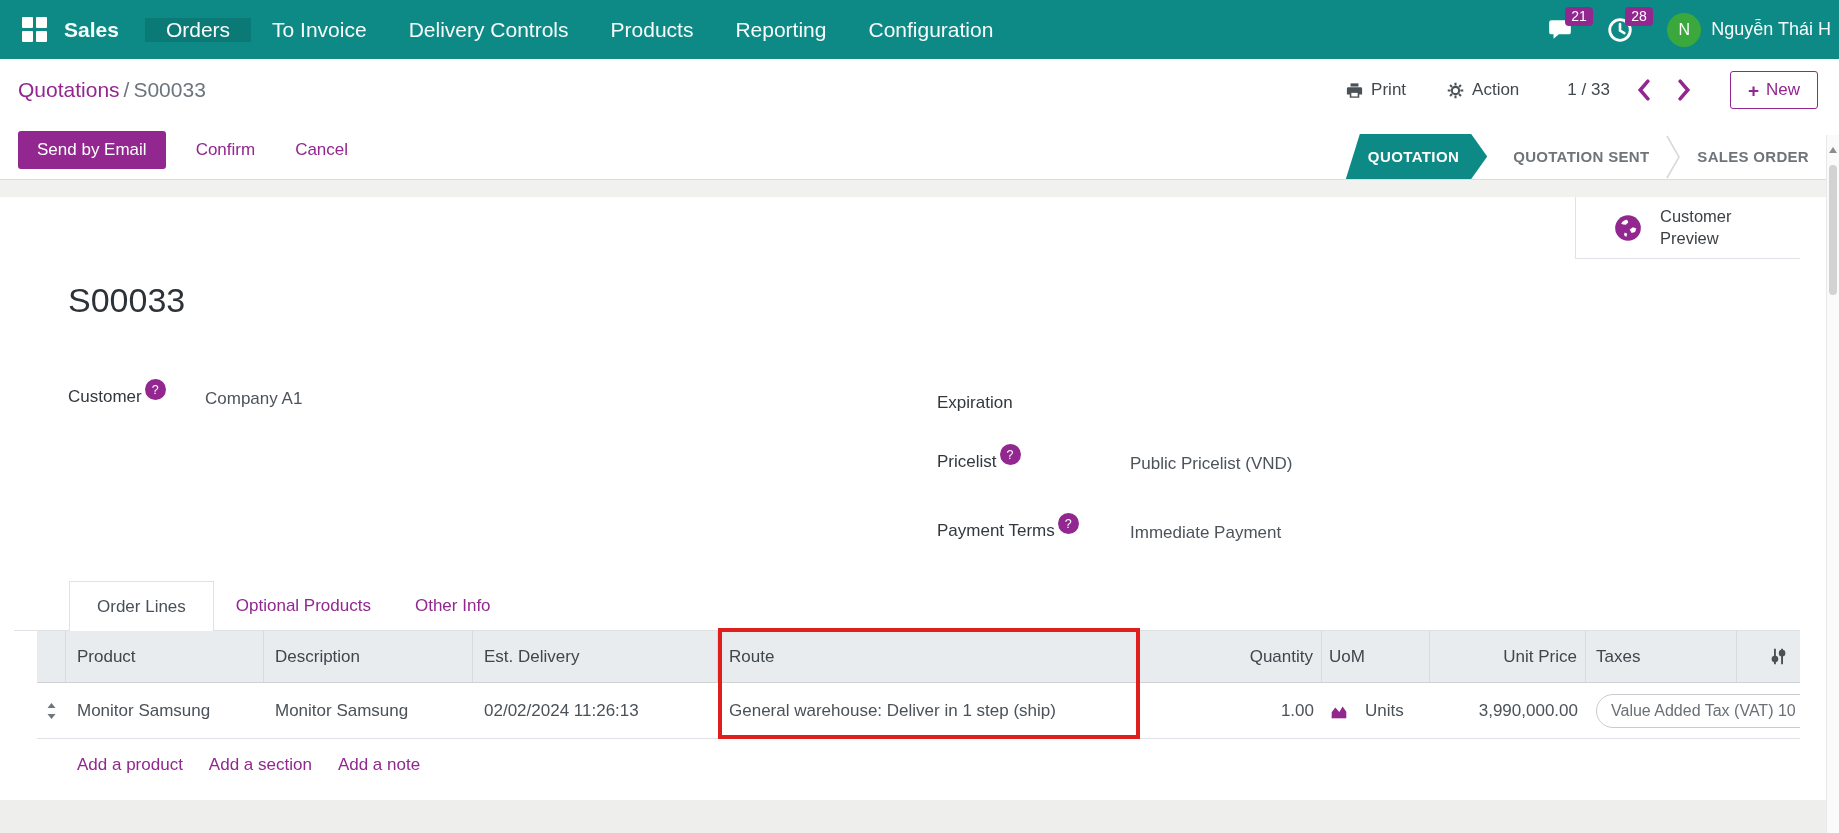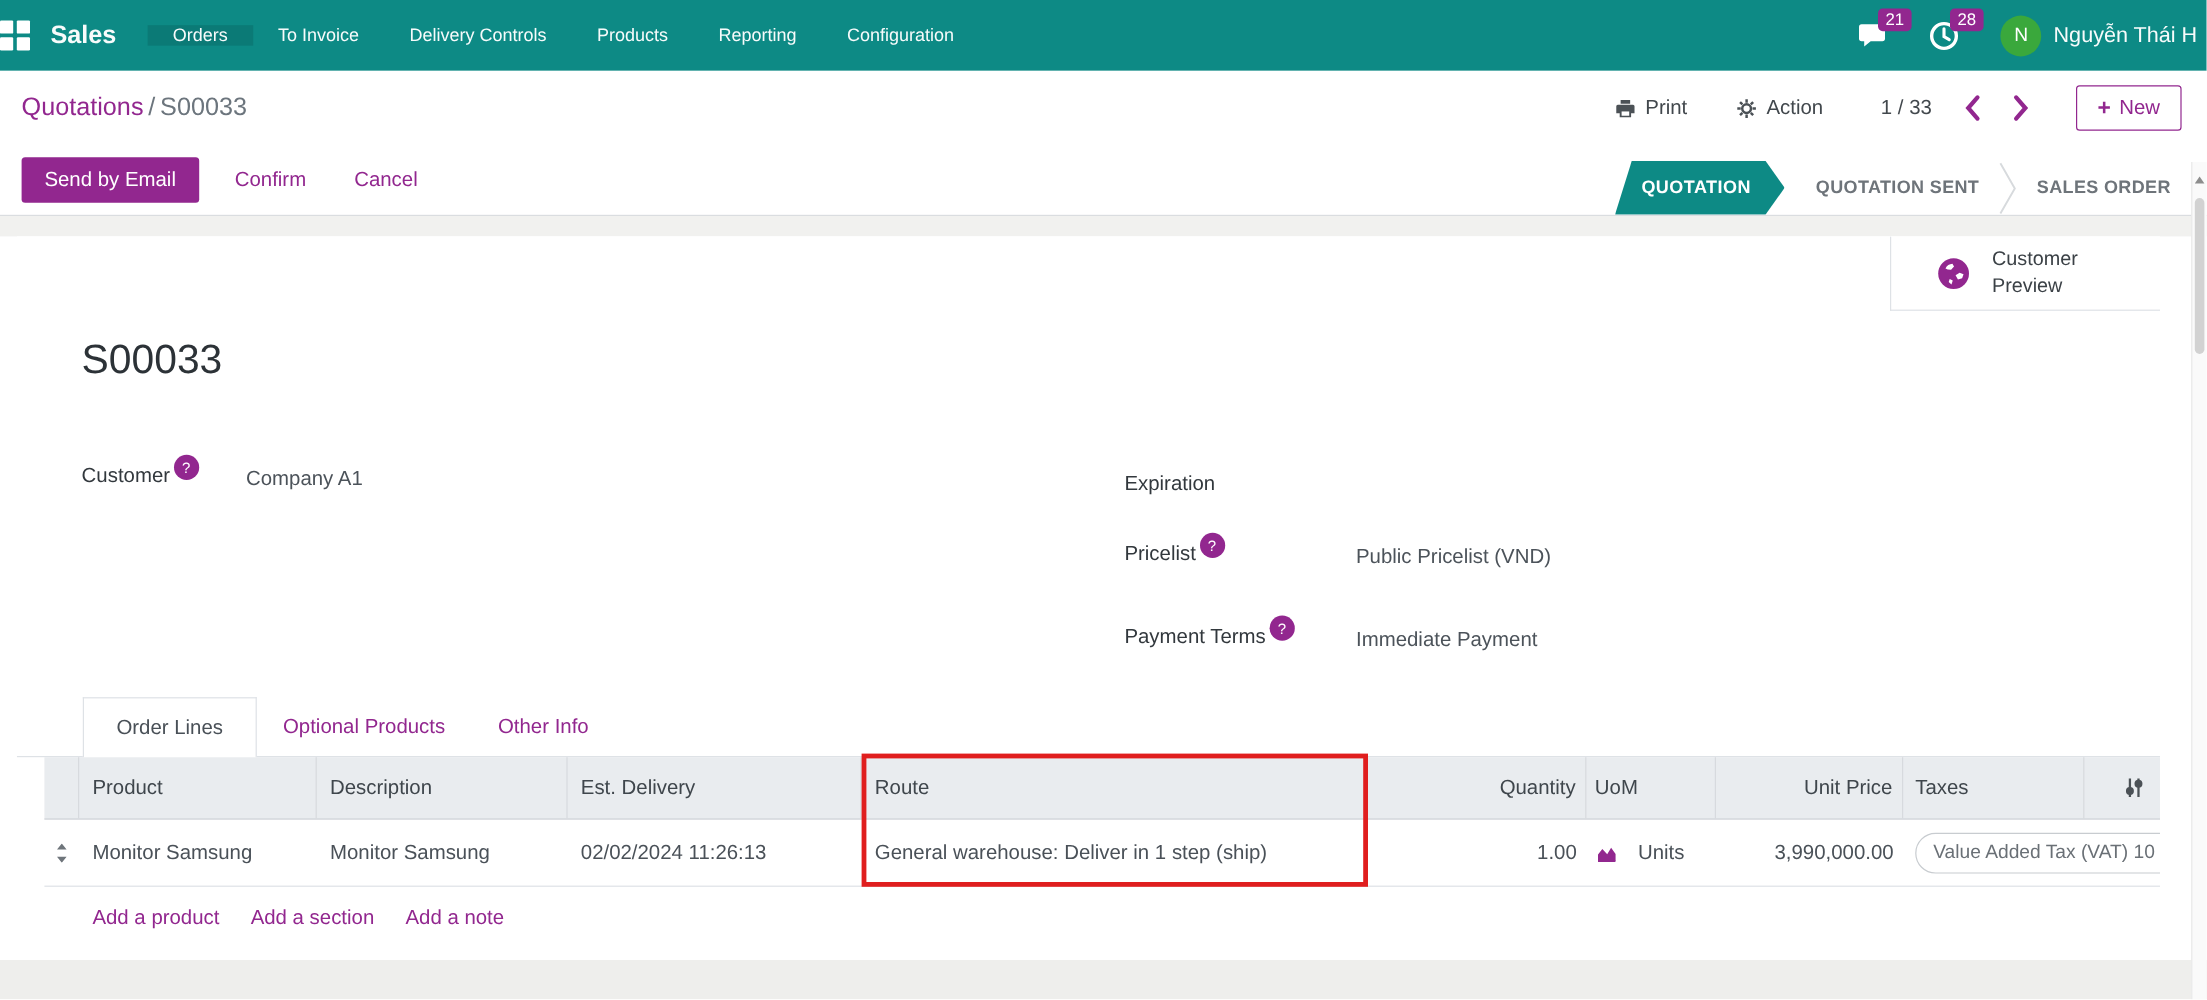--- a/index.html
+++ b/index.html
@@ -8,26 +8,26 @@
     --text-dark:#2f353a; --text-val:#4c535a; --muted:#6c757d;
   }
   *{box-sizing:border-box;}
   html,body{margin:0;padding:0;}
   body{font-family:"Liberation Sans",sans-serif;background:#fff;}
   .app{position:relative;width:1839px;height:833px;overflow:hidden;background:#fff;}
 
   
   .topnav{position:absolute;left:0;top:0;width:1839px;height:59px;background:var(--teal);
     display:flex;align-items:stretch;color:rgba(255,255,255,.97);}
-  .nav-left{display:flex;align-items:center;}
+  .nav-left{display:flex;align-items:center;padding-left:22px;}
   .apps-icon{width:26px;height:26px;display:grid;grid-template-columns:11px 11px;grid-template-rows:11px 11px;gap:3px;margin-right:16px;cursor:pointer;}
   .apps-icon span{background:#fff;border-radius:1px;}
   .brand{font-size:21px;font-weight:bold;margin-right:26px;}
   .nav-items{display:flex;align-items:stretch;}
-  .nav-item{display:flex;align-items:center;padding:0 21px;font-size:15px;cursor:pointer;white-space:nowrap;}
+  .nav-item{display:flex;align-items:center;padding:0 21px;font-size:21px;cursor:pointer;white-space:nowrap;}
   .nav-item.active{background:var(--nav-active);}
   .nav-right{margin-left:auto;display:flex;align-items:center;padding-right:8px;}
   .nav-ico-wrap{position:relative;width:30px;height:30px;margin-right:30px;cursor:pointer;}
   .nav-ico-wrap svg{position:absolute;left:0;bottom:2px;}
   .nav-badge{position:absolute;left:18px;top:-8px;background:var(--accent);color:#fff;font-size:14px;
     padding:2px 6px;border-radius:4px;line-height:1.1;}
   .avatar{width:34px;height:34px;border-radius:50%;background:var(--avatar-green);color:#fff;
     display:flex;align-items:center;justify-content:center;font-size:16px;margin-right:10px;}
   .user-name{font-size:18px;white-space:nowrap;max-width:150px;overflow:hidden;}
 

